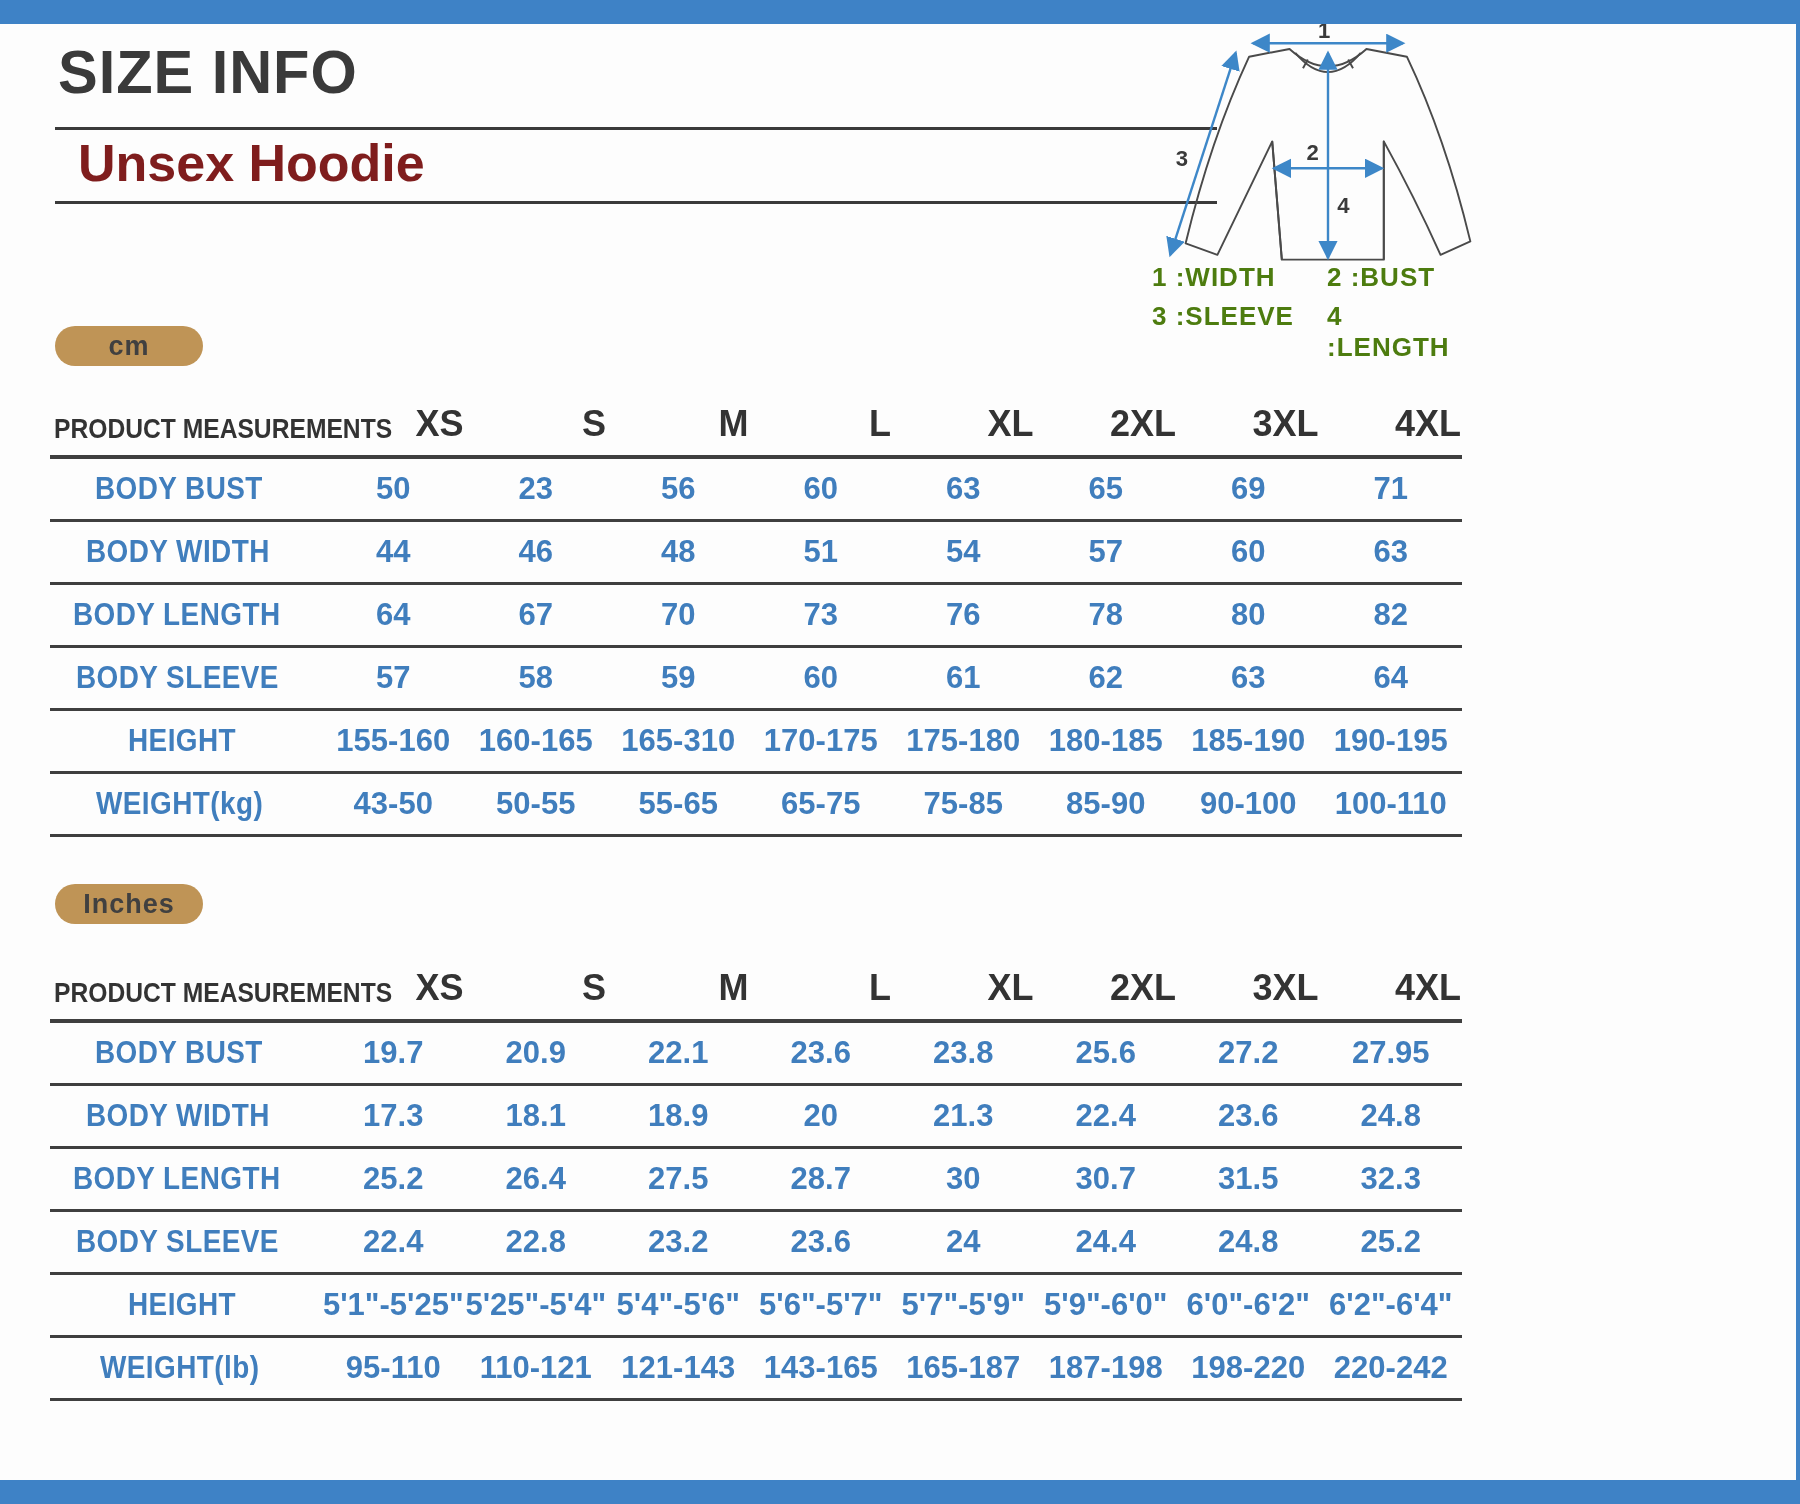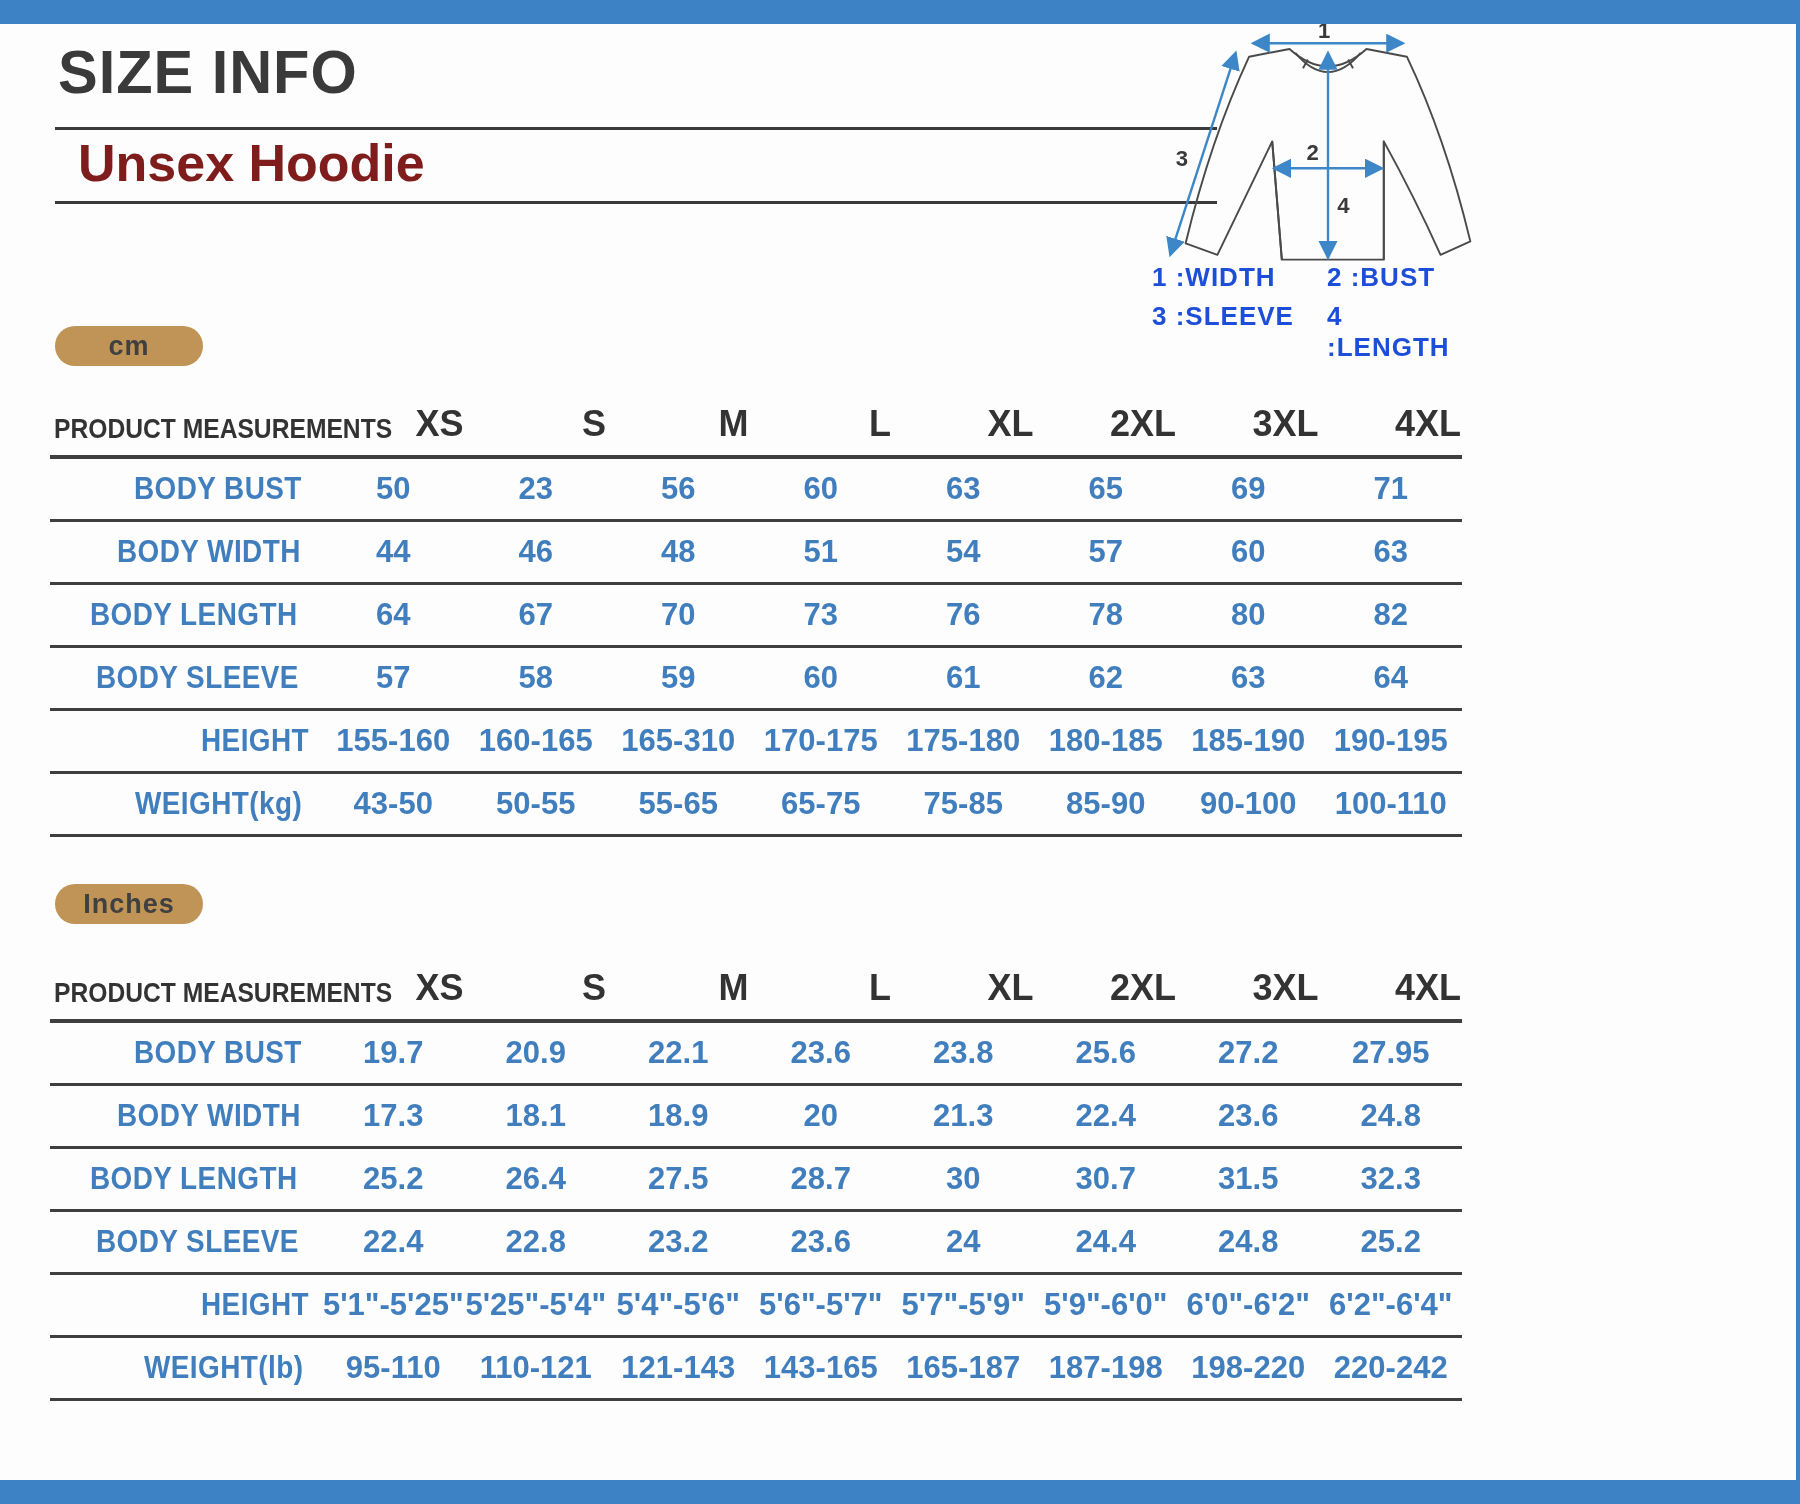--- a/index.html
+++ b/index.html
@@ -24,21 +24,21 @@
   .product-name{
     position:absolute;left:78px;top:133px;
     font-size:52px;font-weight:700;color:#7f1d1d;
   }
 
   .diagram{position:absolute;left:1118px;top:24px;width:440px;}
   .diagram svg{display:block;}
   .legend{
     position:absolute;left:1152px;top:262px;width:320px;
     display:grid;grid-template-columns:175px 1fr;row-gap:8px;
-    font-size:26px;font-weight:700;color:#1d4ed8;letter-spacing:1px;
+    font-size:26px;font-weight:700;color:#4d7c0f;letter-spacing:1px;
   }
 
   .unit-badge{
     position:absolute;left:55px;width:148px;height:40px;border-radius:20px;
     background:#bf9456;color:#404040;font-size:27px;font-weight:700;
     display:flex;align-items:center;justify-content:center;letter-spacing:1px;
   }
   .badge-cm{top:326px;}
   .badge-in{top:884px;}
 
@@ -58,21 +58,21 @@
     text-align:left;font-size:28px;padding-left:4px;white-space:nowrap;
   }
   table.tbl th.measure-head .cnd{display:inline-block;transform:scaleX(.88);transform-origin:left;}
   table.tbl td{
     height:58px;border-bottom:3px solid #3f3f3f;
     font-size:31px;font-weight:800;color:#407ebd;text-align:center;
     vertical-align:middle;white-space:nowrap;
   }
   .tbl-in td{font-size:29px;}
   table.tbl td.rowlabel{
-    text-align:right;padding-left:6px;font-size:31px;letter-spacing:.5px;
+    text-align:center;padding-left:6px;font-size:31px;letter-spacing:.5px;
   }
   table.tbl td.rowlabel .cnd{display:inline-block;transform:scaleX(.90);transform-origin:left;}
 </style>
 </head>
 <body>
 
 <div class="bar-top"></div>
 <div class="bar-bottom"></div>
 <div class="bar-right"></div>
 

